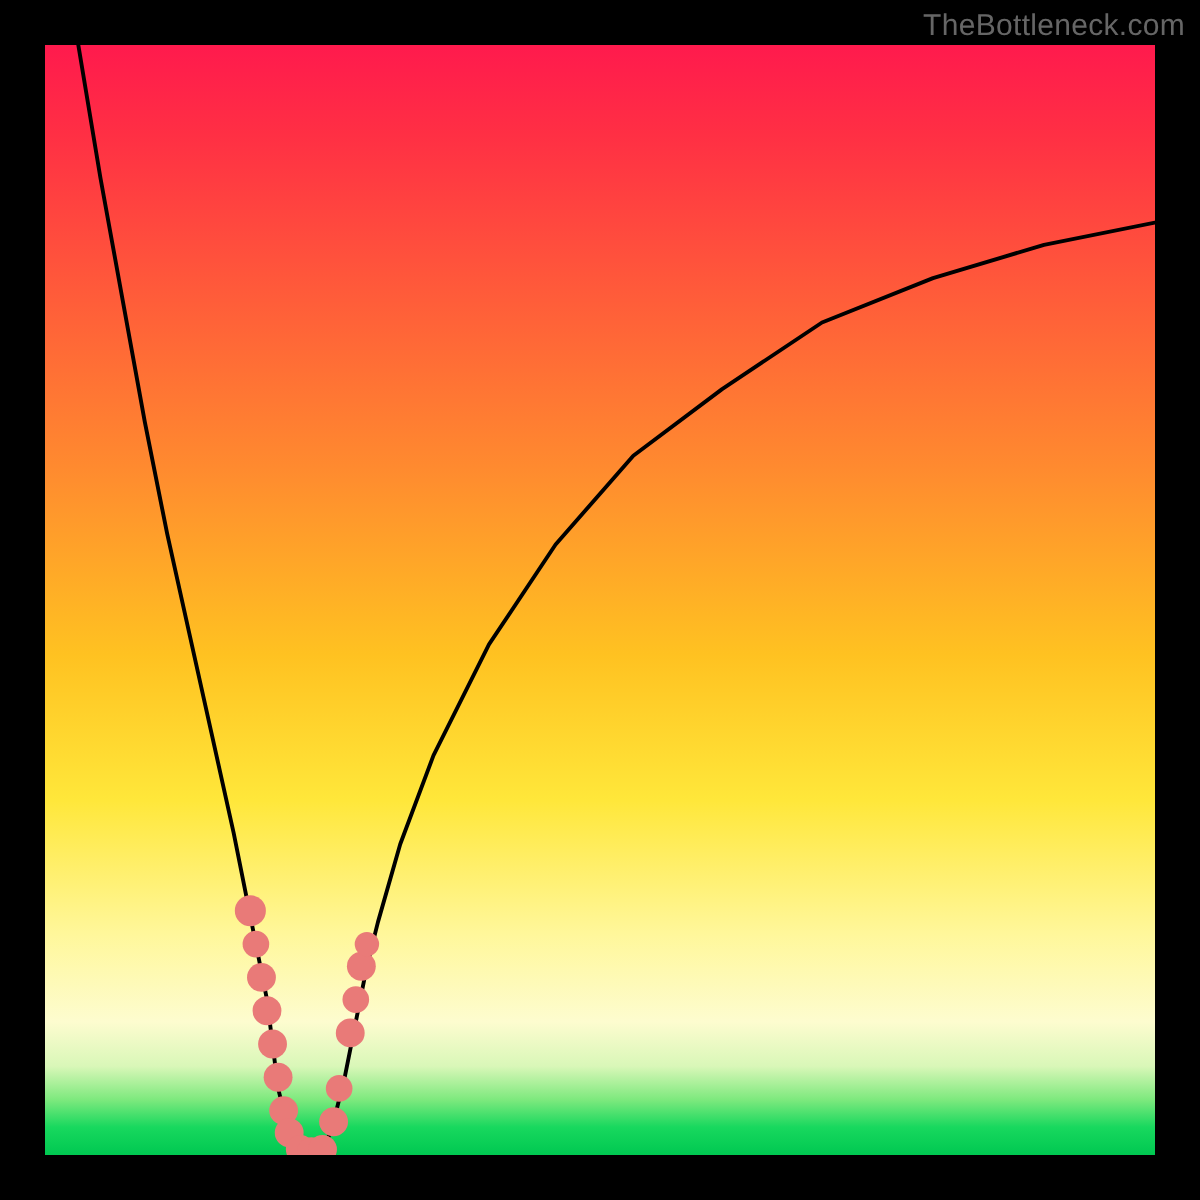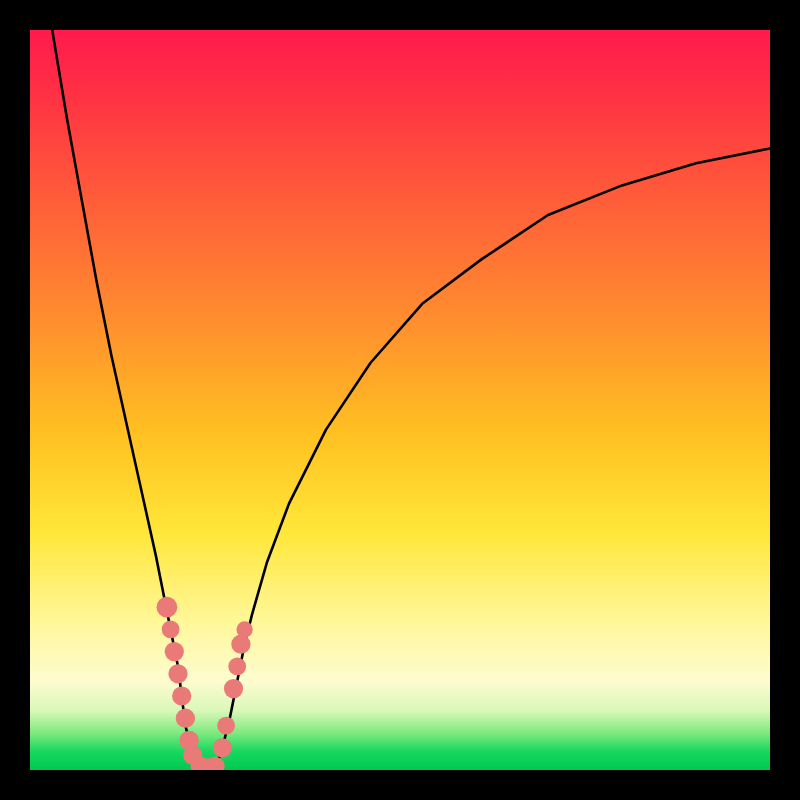--- a/index.html
+++ b/index.html
@@ -63,20 +63,21 @@
     left: 0;
     top: 0;
     width: 740px;
     height: 740px;
   }
 </style>
 </head>
 <body>
 
 <div class="frame">
+  <div class="watermark">TheBottleneck.com</div>
 
   <div class="plot-area">
     <div class="gradient"></div>
     <svg class="curves" viewBox="0 0 740 740" preserveAspectRatio="none">
       <g>
           <path d="M22.20 0.00 L37.00 88.80 L51.80 170.20 L66.60 251.60 L81.40 325.60 L96.20 392.20 L111.00 458.80 L125.80 525.40 L133.20 562.40 L140.60 599.40 L148.00 636.40 L151.70 666.00 L155.40 695.60 L162.80 725.20 L170.20 740.00" fill="none" stroke="#000000" stroke-width="2.6" stroke-linecap="round" stroke-linejoin="round"></path>
           <path d="M185.00 740.00 L192.40 717.80 L199.80 688.20 L207.20 651.20 L214.60 614.20 L222.00 584.60 L236.80 532.80 L259.00 473.60 L296.00 399.60 L340.40 333.00 L392.20 273.80 L451.40 229.40 L518.00 185.00 L592.00 155.40 L666.00 133.20 L740.00 118.40" fill="none" stroke="#000000" stroke-width="2.6" stroke-linecap="round" stroke-linejoin="round"></path>
         </g>
       <g>
           <circle cx="136.90" cy="577.20" r="10.36" fill="#e97a78"></circle>

